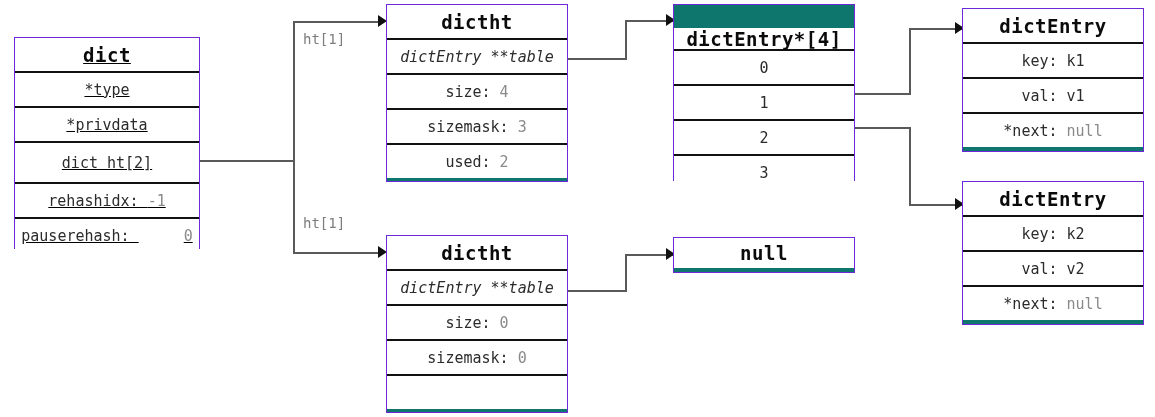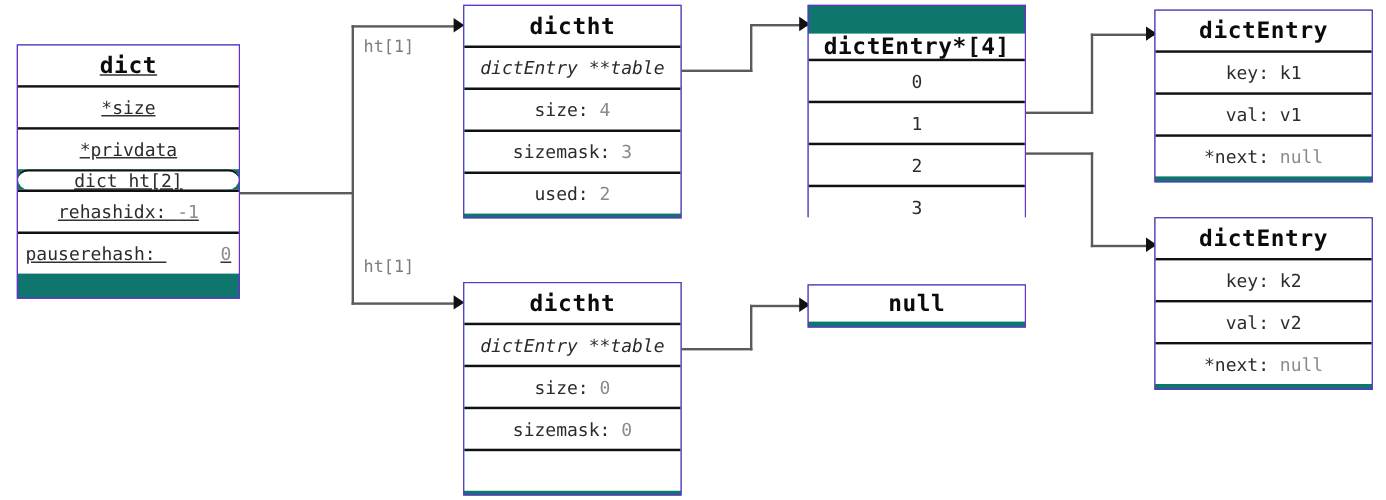--- a/index.html
+++ b/index.html
@@ -103,23 +103,23 @@
   <div class="ln h" style="left:909px; top:28px; width:53px;"></div>
   <div class="arrow" style="left:955px; top:22px;"></div>
 
   <div class="ln h" style="left:855px; top:127px; width:56px;"></div>
   <div class="ln v" style="left:909px; top:127px; height:79px;"></div>
   <div class="ln h" style="left:909px; top:204px; width:53px;"></div>
   <div class="arrow" style="left:955px; top:198px;"></div>
 
   <div class="box" style="left:14px; top:37px; width:186px; height:212px;text-decoration:underline;">
     <div class="row header" style="height:33px;">dict</div>
-    <div class="row" style="height:35px;">*size</div>
+    <div class="row" style="height:35px;">*type</div>
     <div class="row" style="height:35px;">*privdata</div>
-    <div class="row" style="height:17px;border-radius:15px;">dict ht[2]</div>
+    <div class="row" style="height:41px;">dict ht[2]</div>
     <div class="row" style="height:35px;">
       <span>rehashidx: </span><span class="val-dim">-1</span>
     </div>
     <div class="row" style="height:35px;gap:45px;">
       <span>pauserehash: </span><span class="val-dim">0</span>
     </div>
   </div>
 
   <div class="box" style="left:386px; top:4px; width:182px; height:178px;">
     <div class="row header" style="height:33px;">dictht</div>

